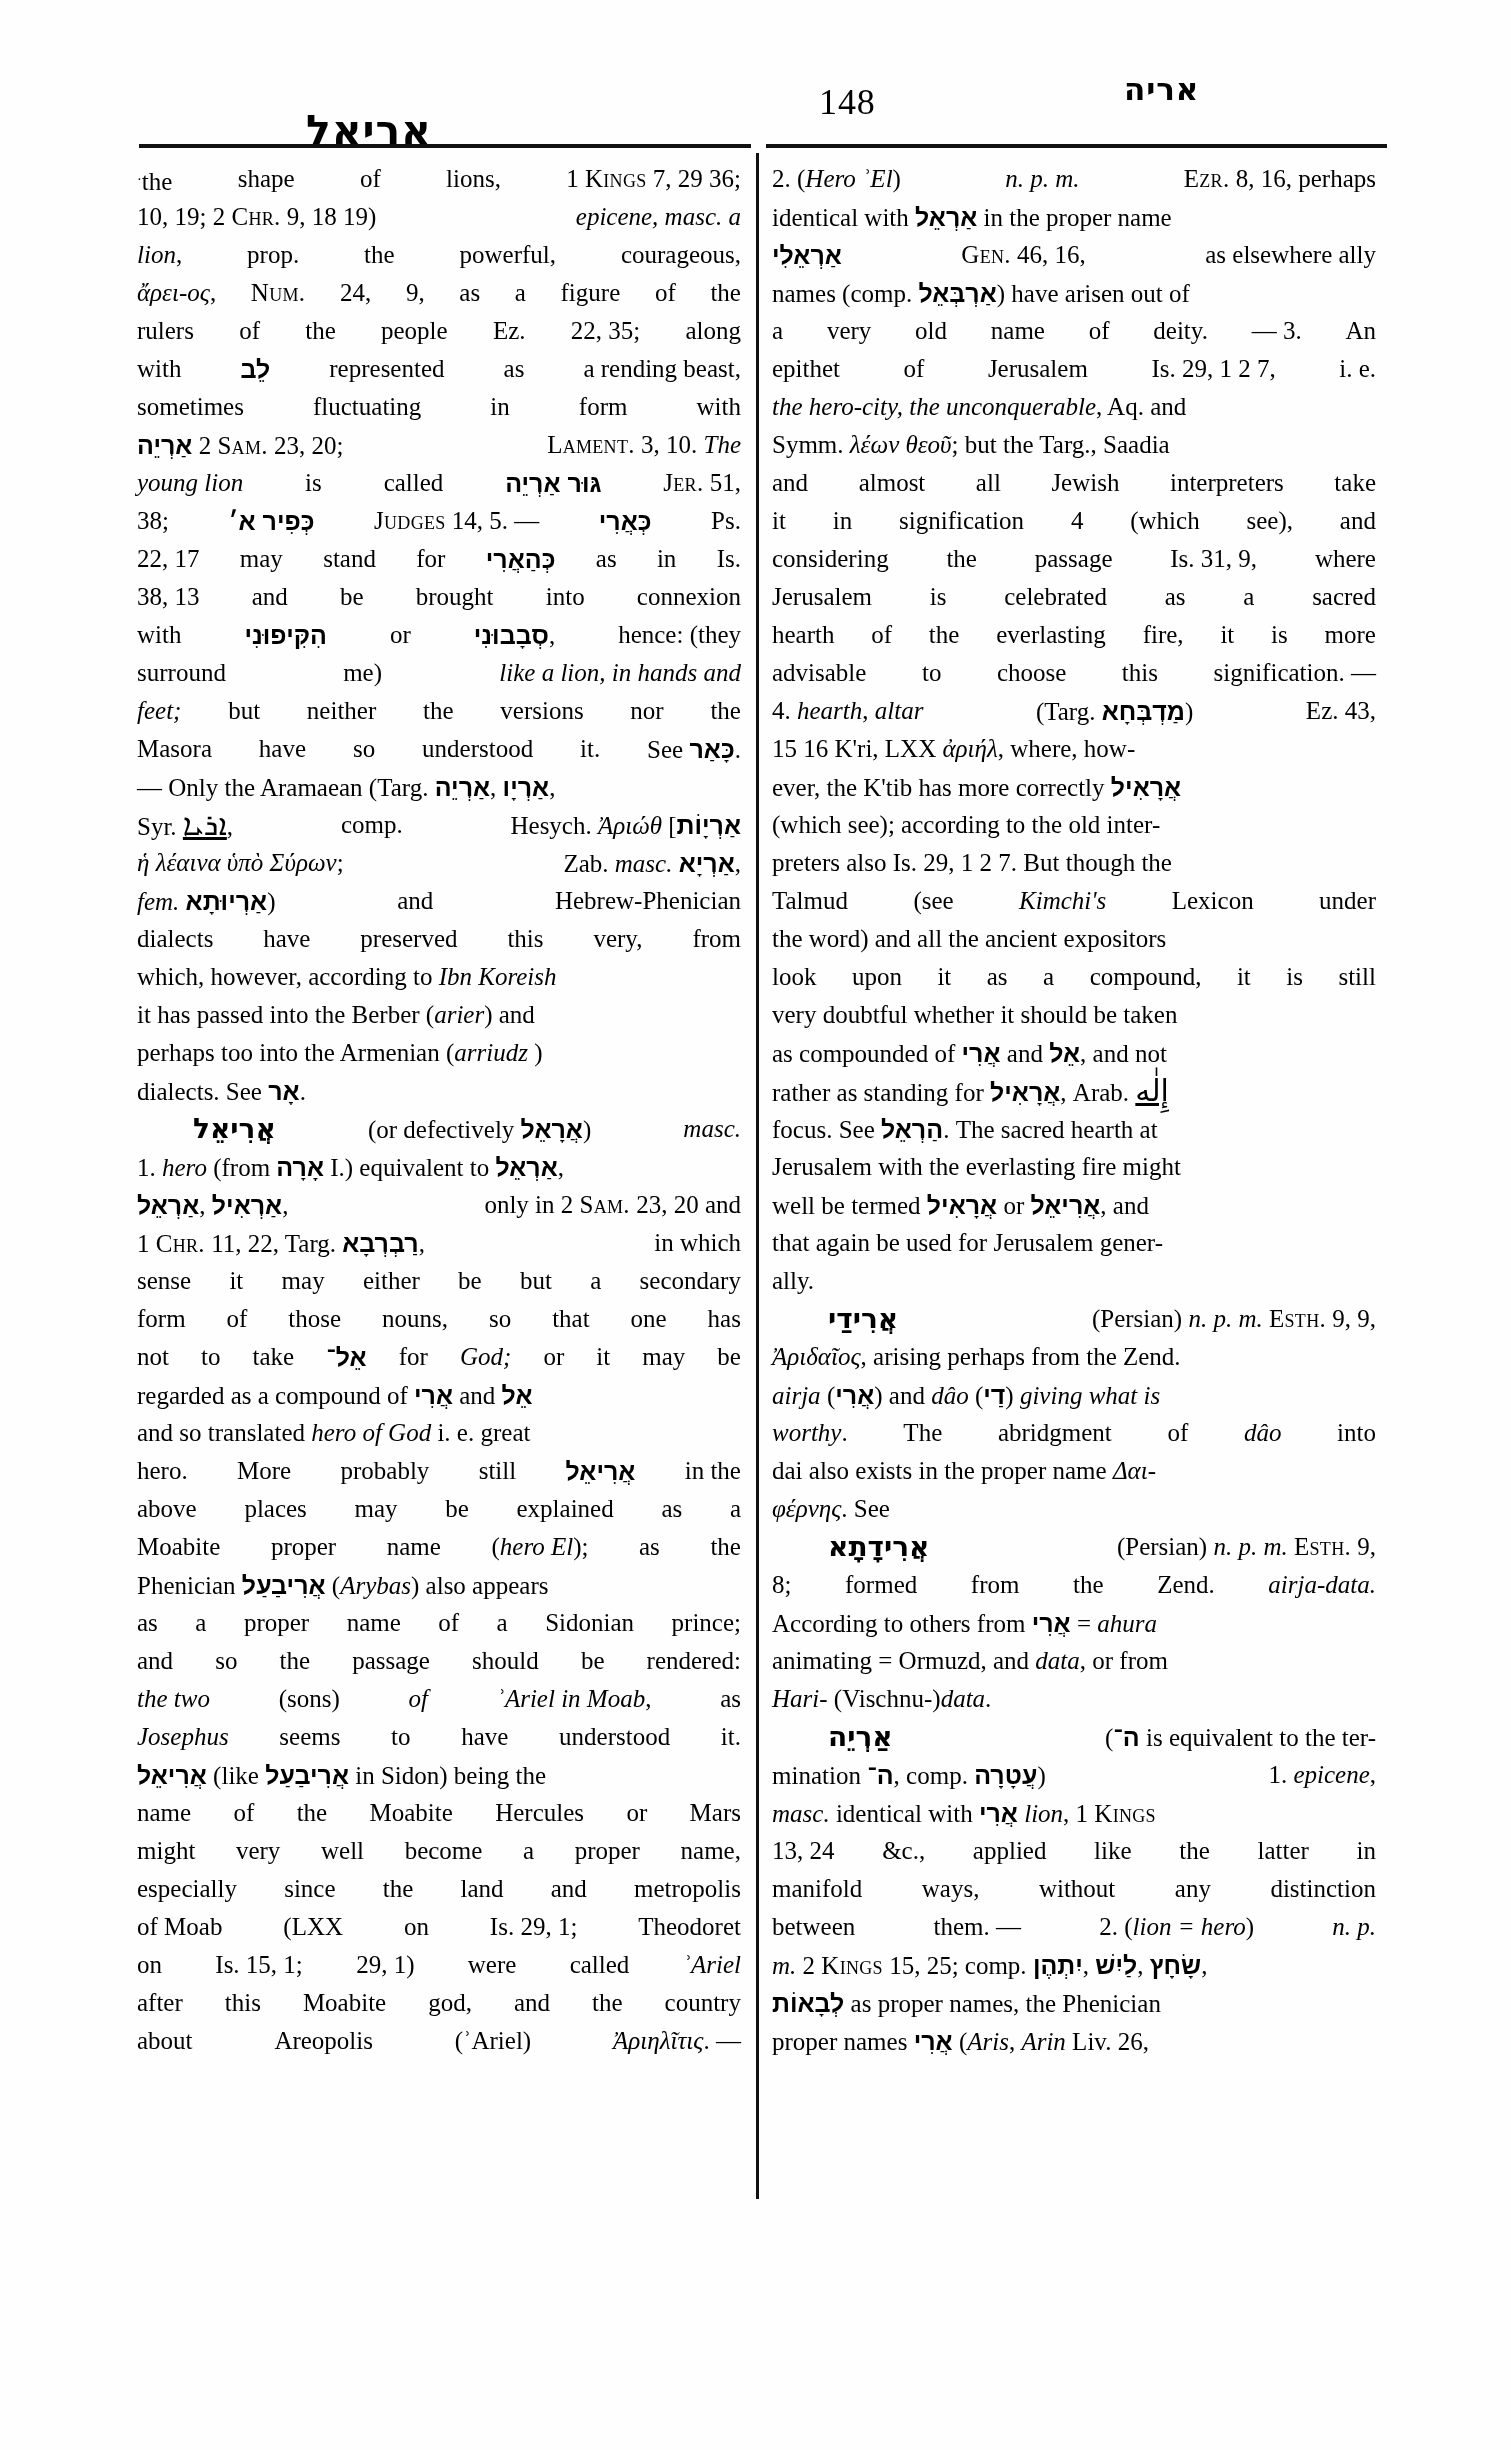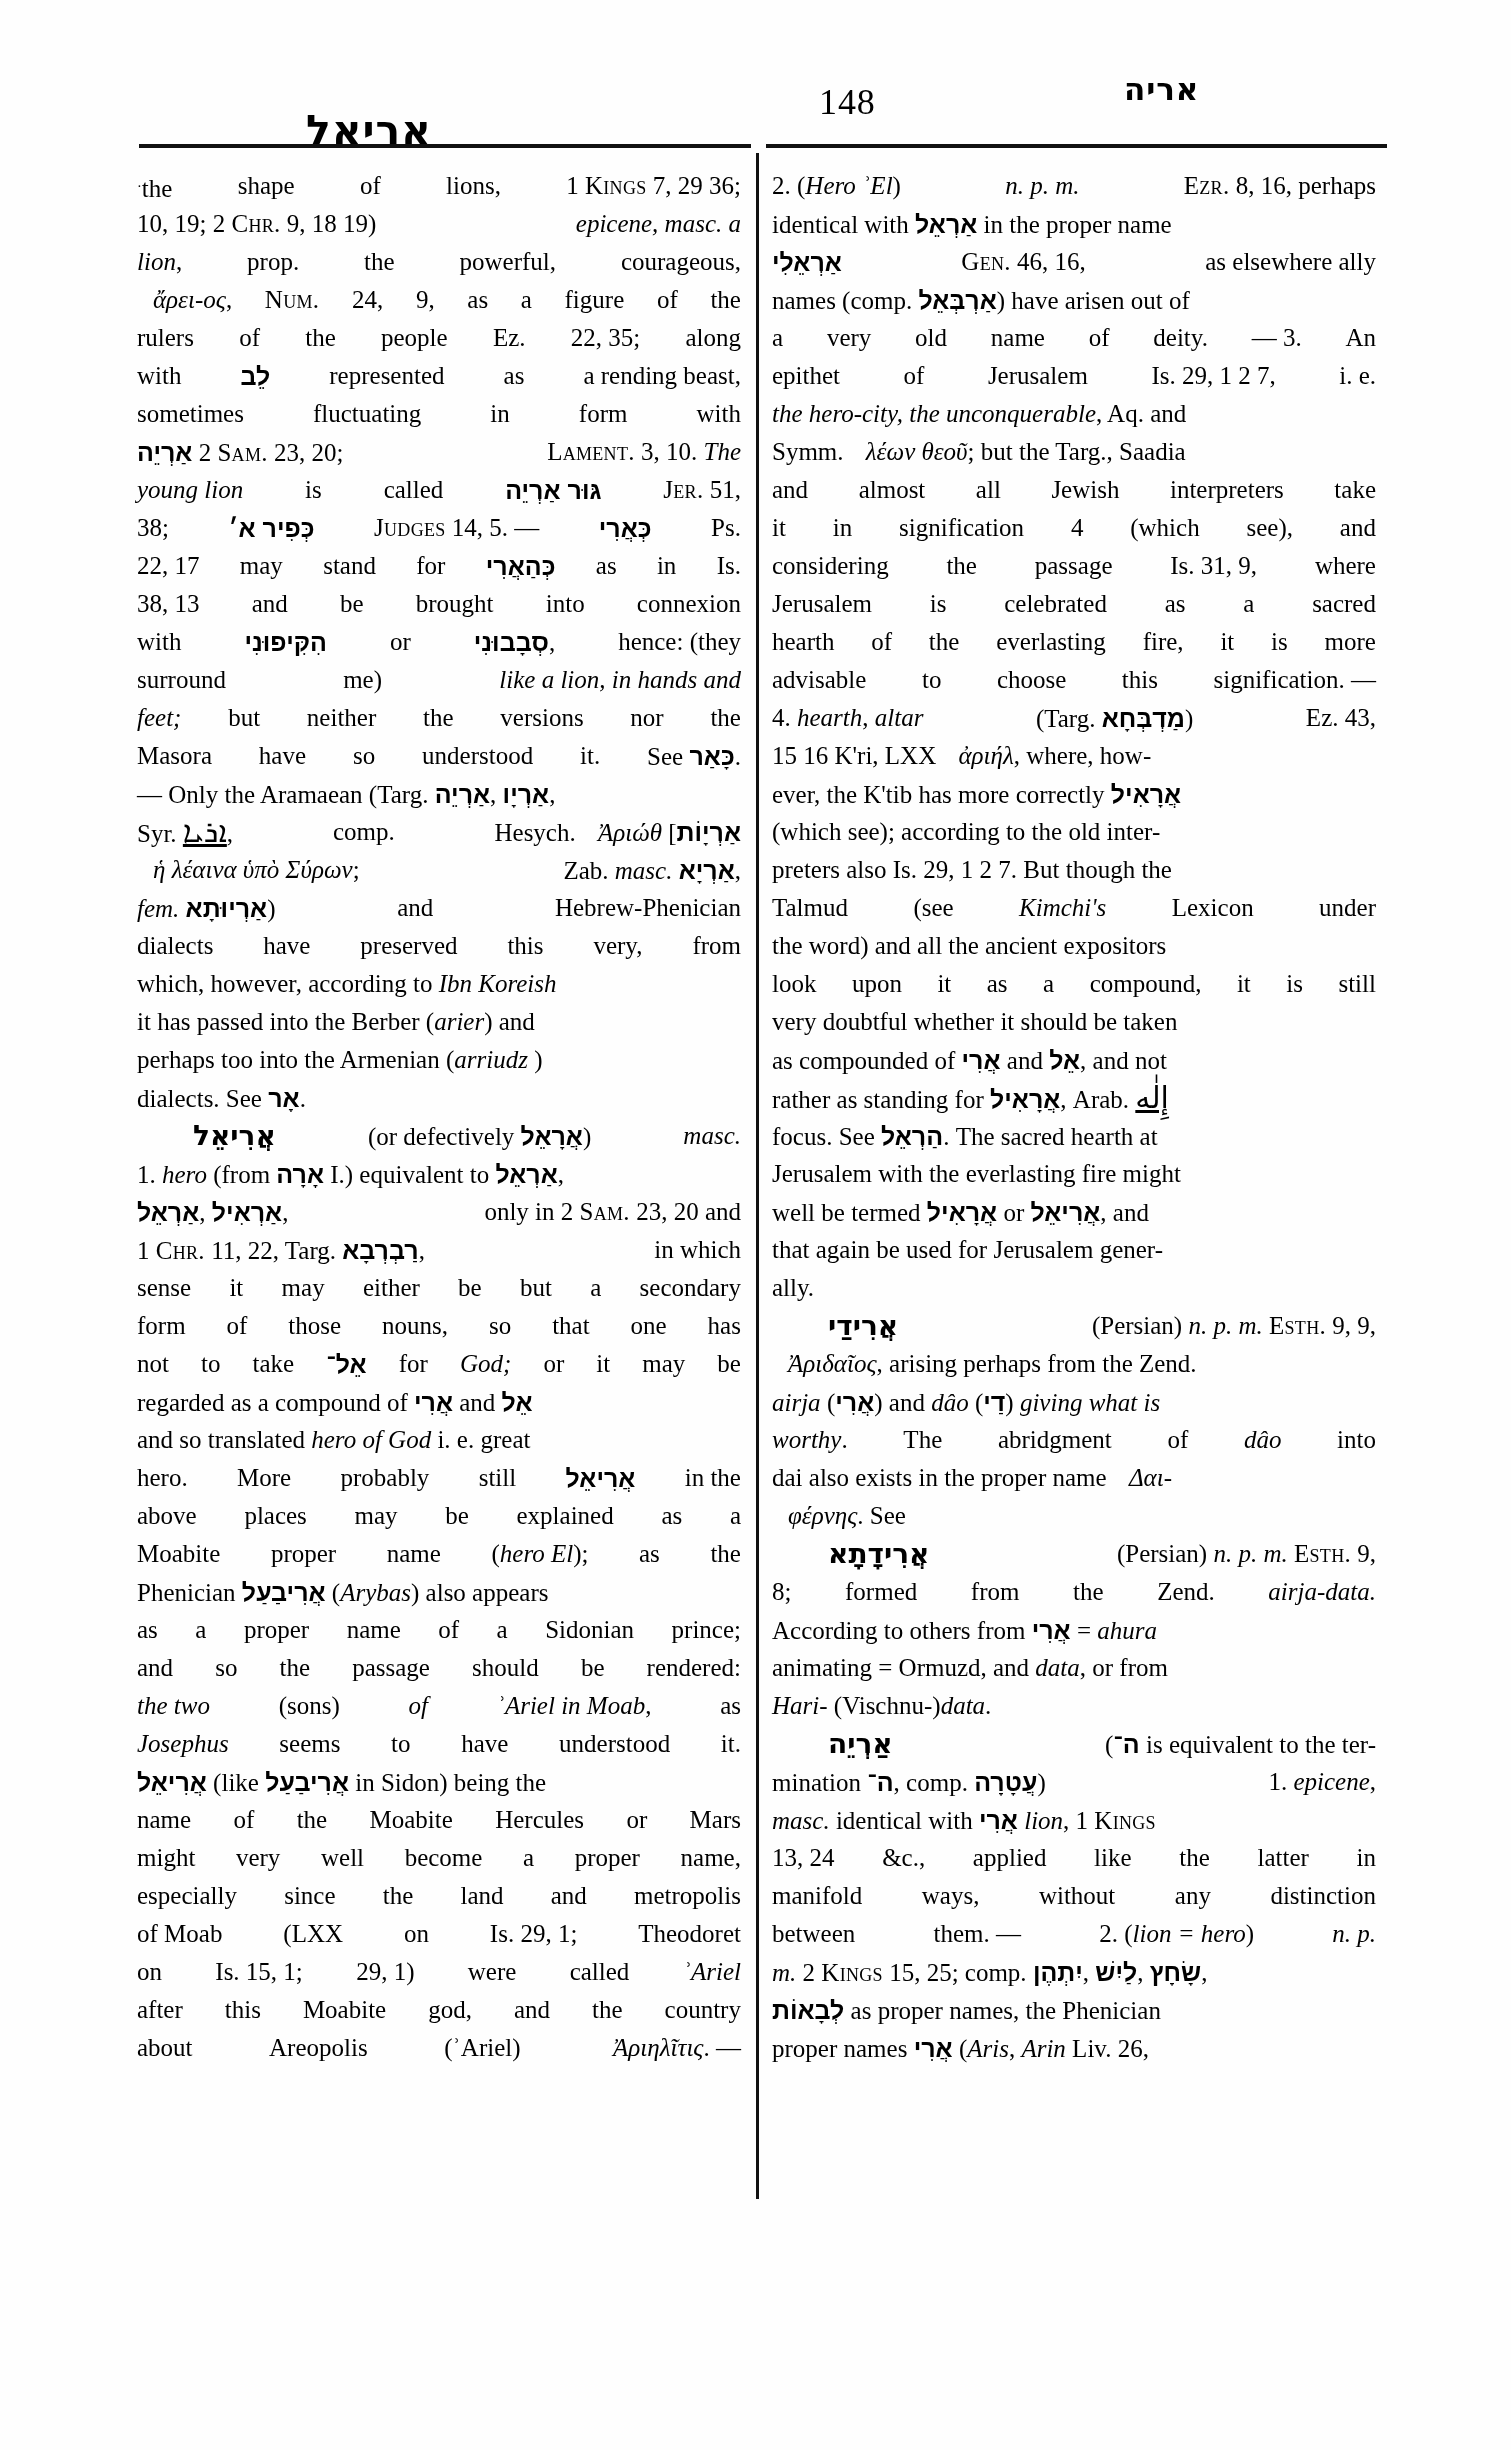--- a/index.html
+++ b/index.html
@@ -85,21 +85,21 @@
     left: 756px;
     top: 153px;
     width: 2.7px;
     height: 2046px;
     background: #111;
   }
 
   
   .col {
     position: absolute;
-    top: 167px;
+    top: 160px;
     width: 604px;
     font-size: 25px;
     line-height: 38px;
     text-align: justify;
     text-justify: inter-word;
     -webkit-hyphens: none;
     hyphens: none;
   }
   .col-left  { left: 137px; }
   .col-right { left: 772px; }
@@ -138,21 +138,20 @@
     font-family: "DejaVu Sans", sans-serif;
     font-size: 30px;
     direction: rtl;
     unicode-bidi: isolate;
     text-decoration: underline;
   }
   .grk {
     font-family: "Liberation Serif", serif;
     font-style: italic;
     font-size: 25px;
-    margin-left: 16px;
   }
   .sc {
     font-variant: small-caps;
     letter-spacing: 0.3px;
   }
 
   .lead-dot {
     font-size: 14.4px;
     vertical-align: 0.45em;
   }

